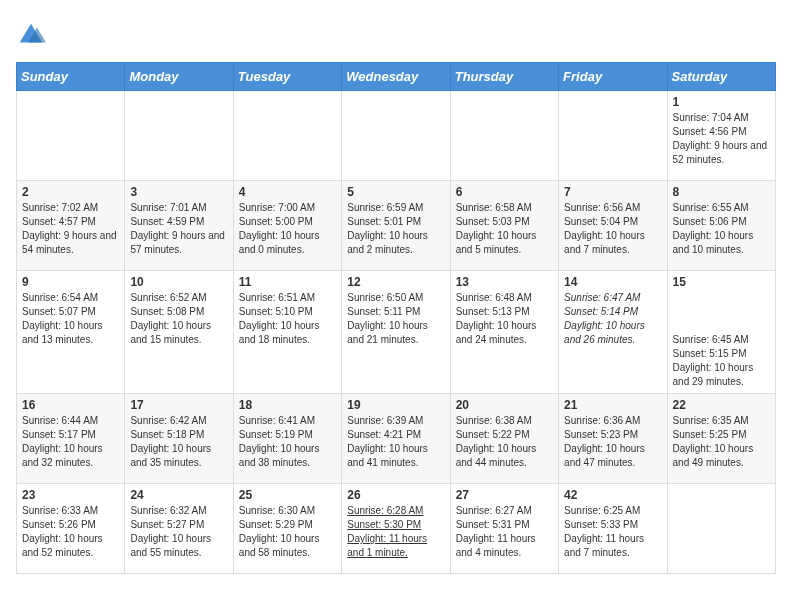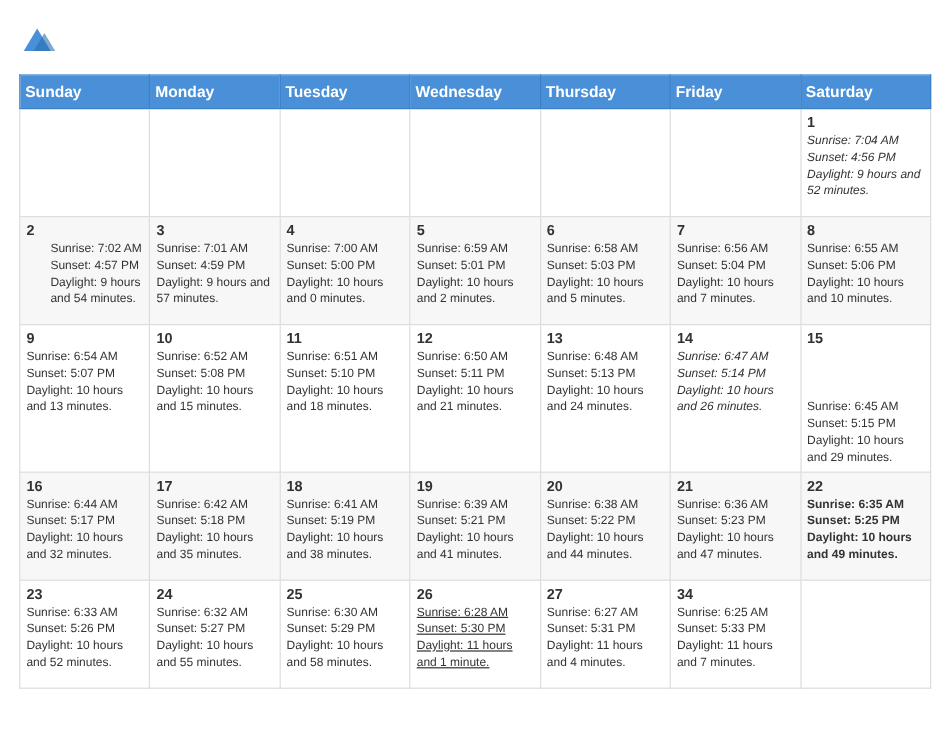--- a/index.html
+++ b/index.html
@@ -59,20 +59,21 @@
       border: 1px solid #ccc;
     }
     .calendar th {
       background: #4a90d9;
       color: #fff;
       font-size: 13px;
       font-weight: bold;
       padding: 6px 4px;
       text-align: left;
       border: 1px solid #3a80c9;
+      font-style: italic;
     }
     .calendar td {
       vertical-align: top;
       padding: 4px 5px;
       border: 1px solid #ddd;
       font-size: 10.5px;
       color: #333;
       height: 90px;
       width: calc(100% / 7);
       background: #fff;
@@ -130,29 +131,29 @@
   <tbody id="calendar-body">
   <tr>
         <td class="empty-cell"></td>
         <td class="empty-cell"></td>
         <td class="empty-cell"></td>
         <td class="empty-cell"></td>
         <td class="empty-cell"></td>
         <td class="empty-cell"></td>
         <td>
           <span class="day-number">1</span>
-          <div class="day-info" style="white-space: pre-line; font-style: italic;">Sunrise: 7:04 AM
+          <div class="day-info" style="white-space: pre-line;">Sunrise: 7:04 AM
 Sunset: 4:56 PM
 Daylight: 9 hours and 52 minutes.</div>
         </td>
       </tr>
       <tr>
         <td>
           <span class="day-number">2</span>
-          <div class="day-info" style="white-space: pre-line; margin-left: 20px;">Sunrise: 7:02 AM
+          <div class="day-info" style="white-space: pre-line;">Sunrise: 7:02 AM
 Sunset: 4:57 PM
 Daylight: 9 hours and 54 minutes.</div>
         </td>
         <td>
           <span class="day-number">3</span>
           <div class="day-info" style="white-space: pre-line;">Sunrise: 7:01 AM
 Sunset: 4:59 PM
 Daylight: 9 hours and 57 minutes.</div>
         </td>
         <td>
@@ -245,38 +246,38 @@
         </td>
         <td>
           <span class="day-number">18</span>
           <div class="day-info" style="white-space: pre-line;">Sunrise: 6:41 AM
 Sunset: 5:19 PM
 Daylight: 10 hours and 38 minutes.</div>
         </td>
         <td>
           <span class="day-number">19</span>
           <div class="day-info" style="white-space: pre-line;">Sunrise: 6:39 AM
-Sunset: 5:21 PM
+Sunset: 4:21 PM
 Daylight: 10 hours and 41 minutes.</div>
         </td>
         <td>
           <span class="day-number">20</span>
           <div class="day-info" style="white-space: pre-line;">Sunrise: 6:38 AM
 Sunset: 5:22 PM
 Daylight: 10 hours and 44 minutes.</div>
         </td>
         <td>
           <span class="day-number">21</span>
           <div class="day-info" style="white-space: pre-line;">Sunrise: 6:36 AM
 Sunset: 5:23 PM
 Daylight: 10 hours and 47 minutes.</div>
         </td>
         <td>
           <span class="day-number">22</span>
-          <div class="day-info" style="white-space: pre-line; font-weight: bold;">Sunrise: 6:35 AM
+          <div class="day-info" style="white-space: pre-line;">Sunrise: 6:35 AM
 Sunset: 5:25 PM
 Daylight: 10 hours and 49 minutes.</div>
         </td>
       </tr>
       <tr>
         <td>
           <span class="day-number">23</span>
           <div class="day-info" style="white-space: pre-line;">Sunrise: 6:33 AM
 Sunset: 5:26 PM
 Daylight: 10 hours and 52 minutes.</div>
@@ -299,21 +300,21 @@
 Sunset: 5:30 PM
 Daylight: 11 hours and 1 minute.</div>
         </td>
         <td>
           <span class="day-number">27</span>
           <div class="day-info" style="white-space: pre-line;">Sunrise: 6:27 AM
 Sunset: 5:31 PM
 Daylight: 11 hours and 4 minutes.</div>
         </td>
         <td>
-          <span class="day-number">34</span>
+          <span class="day-number">42</span>
           <div class="day-info" style="white-space: pre-line;">Sunrise: 6:25 AM
 Sunset: 5:33 PM
 Daylight: 11 hours and 7 minutes.</div>
         </td>
         <td class="empty-cell"></td>
       </tr>
     </tbody>
 </table>
 
 </body></html>

